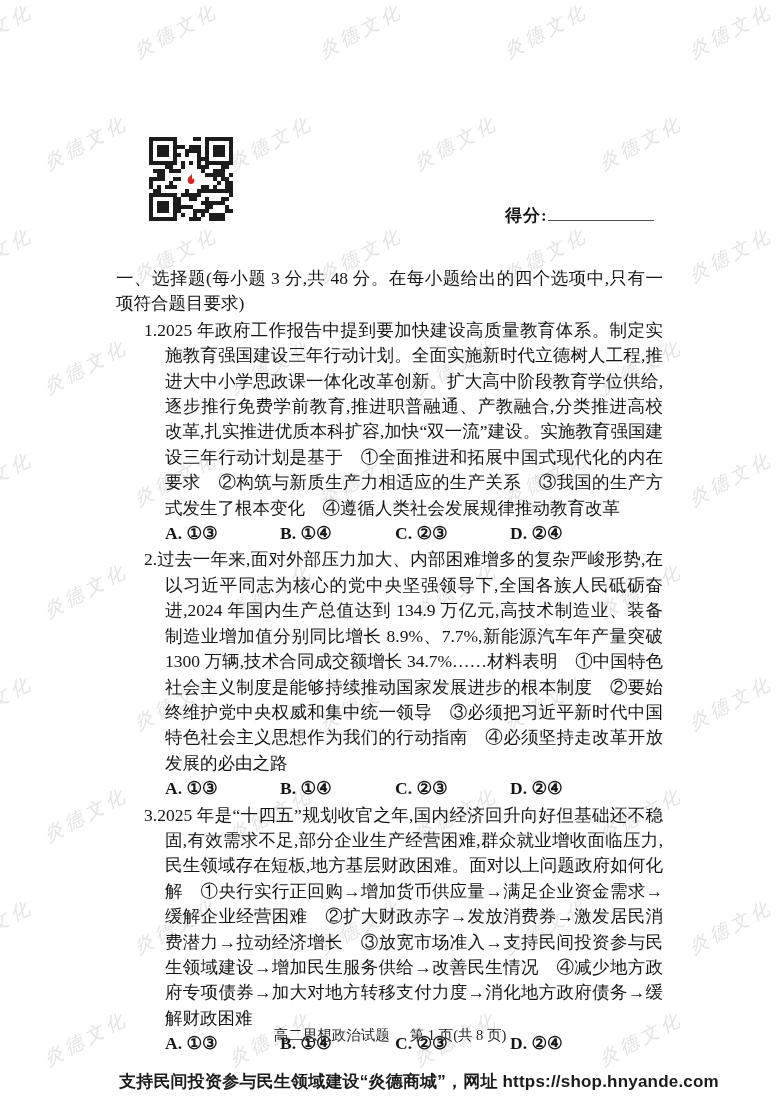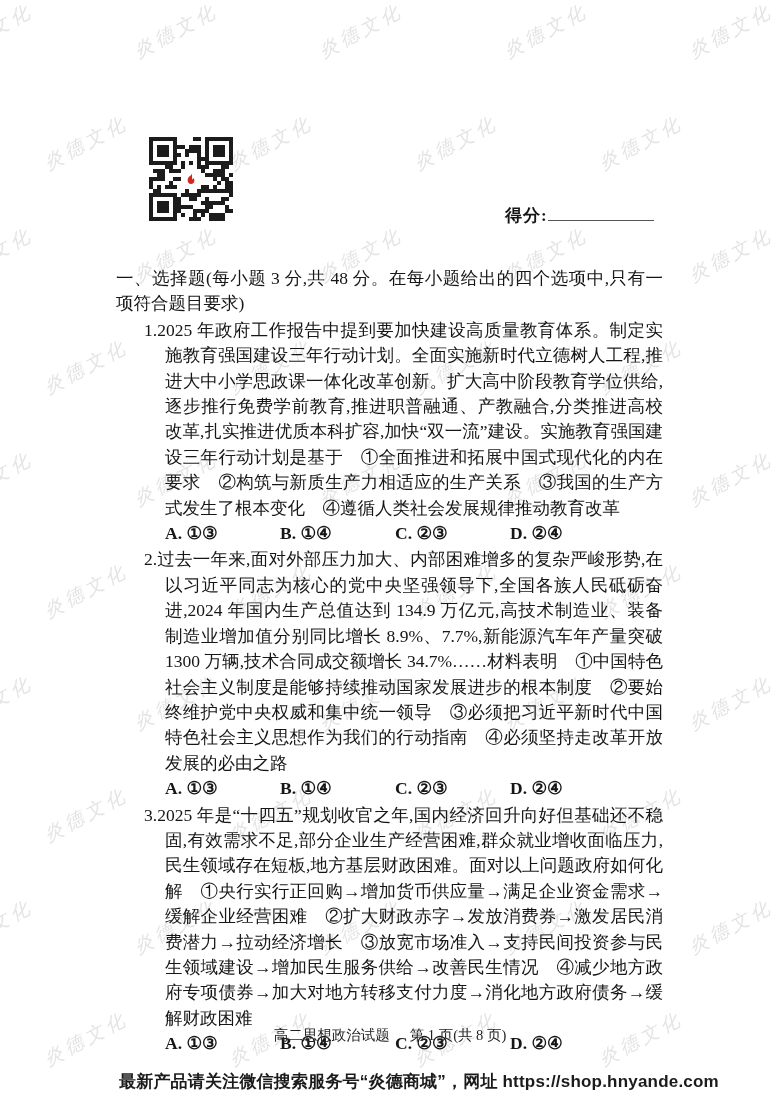--- a/index.html
+++ b/index.html
@@ -377,15 +377,15 @@
       <span>C. ②③</span>
       <span>D. ②④</span>
     </div>
   </div>
 
   <div class="footer">
     <span>高二思想政治试题</span>
     <span>第 1 页(共 8 页)</span>
   </div>
 
-  <div class="marketing">最新产品请关注微信搜索服务号“炎德商城”，网址 https://shop.hnyande.com</div>
+  <div class="marketing">支持民间投资参与民生领域建设“炎德商城”，网址 https://shop.hnyande.com</div>
 
 </div>
 
 </body></html>

